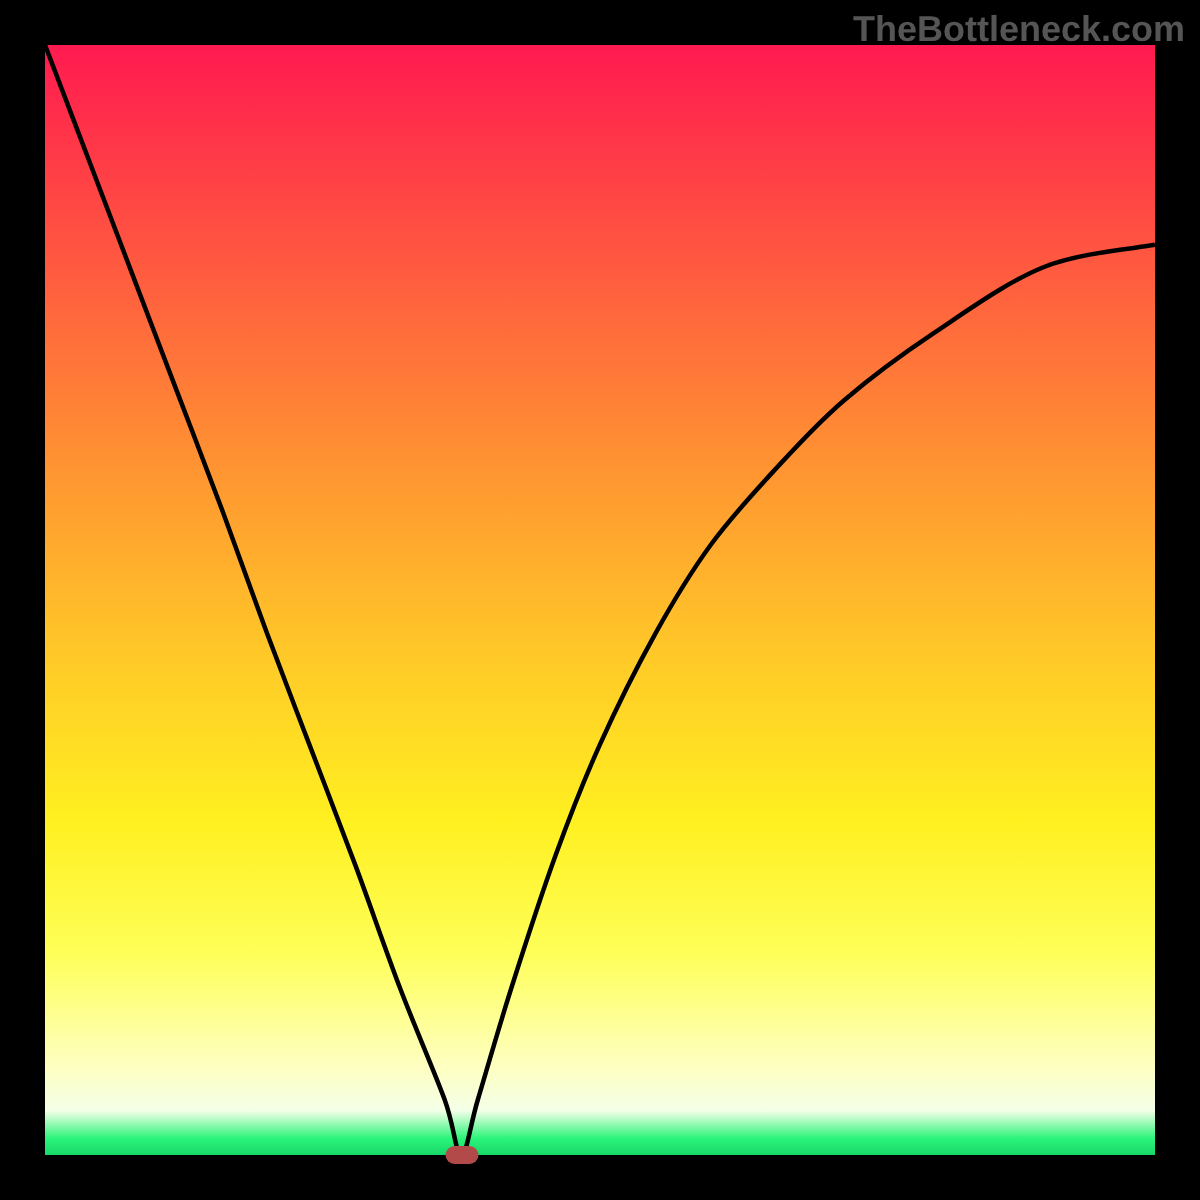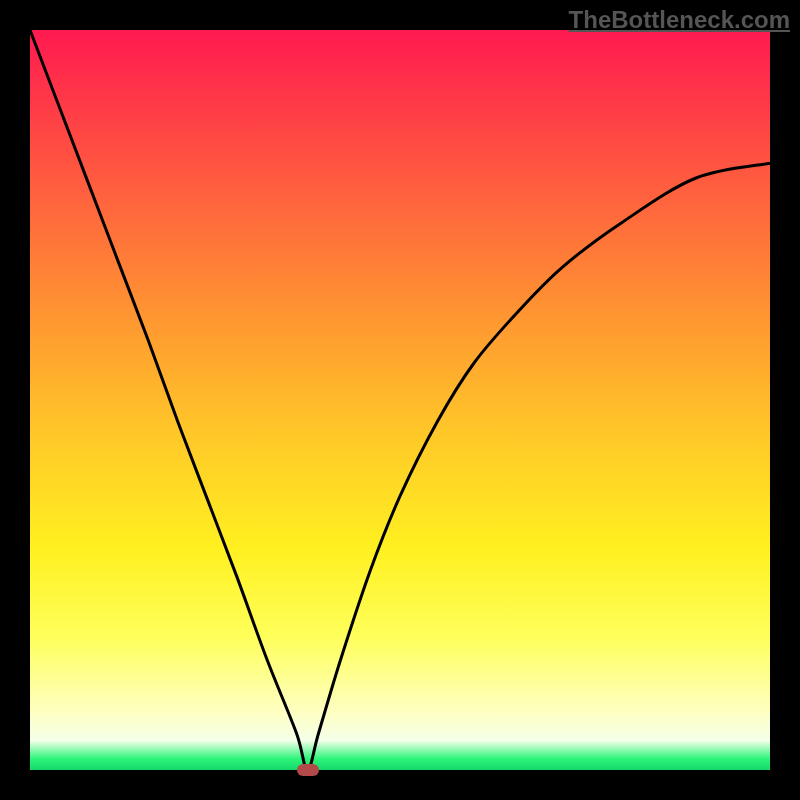--- a/index.html
+++ b/index.html
@@ -12,21 +12,20 @@
   }
   .watermark {
     position: absolute;
     top: 6px;
     right: 10px;
     color: #555;
     font-family: Arial, Helvetica, sans-serif;
     font-size: 24px;
     font-weight: 600;
     z-index: 2;
-    text-decoration: underline;
   }
   .plot-area {
     position: absolute;
     left: 30px;
     top: 30px;
     width: 740px;
     height: 740px;
     background: linear-gradient(to bottom,
       #ff1a50 0%,
       #ff3a47 10%,

